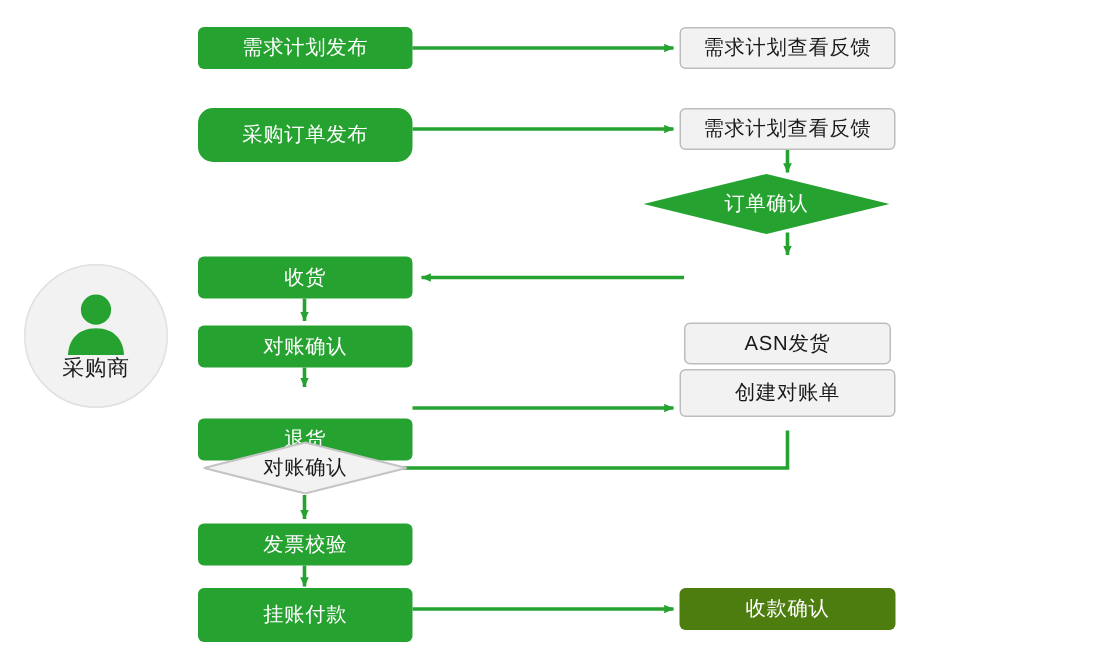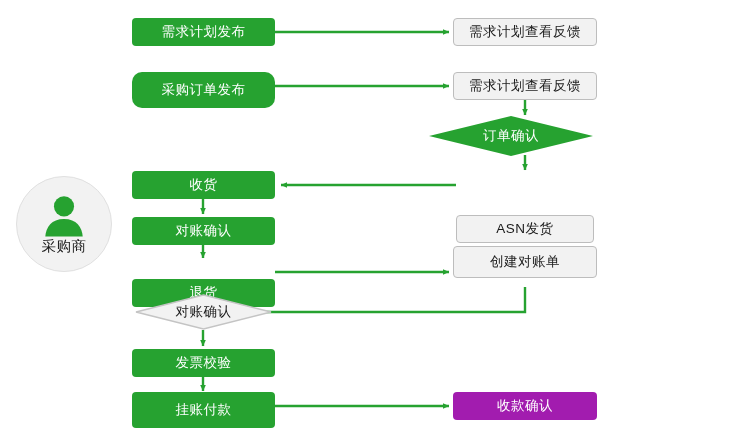--- a/index.html
+++ b/index.html
@@ -44,21 +44,21 @@
     color: #ffffff;
     border-radius: 4px;
   }
   .node-gray {
     background: #f2f2f2;
     color: #1a1a1a;
     border: 1px solid #bdbdbd;
     border-radius: 4px;
   }
   .node-red {
-    background: #a21caf;
+    background: #4d7c0f;
     color: #ffffff;
     border-radius: 4px;
   }
 
   
   .diamond {
     position: absolute;
     z-index: 3;
   }
   .diamond .dshape {

